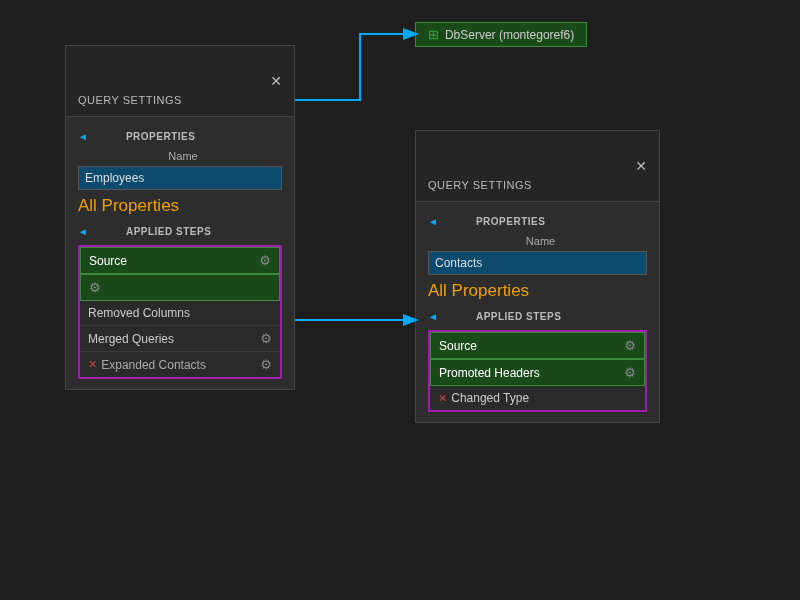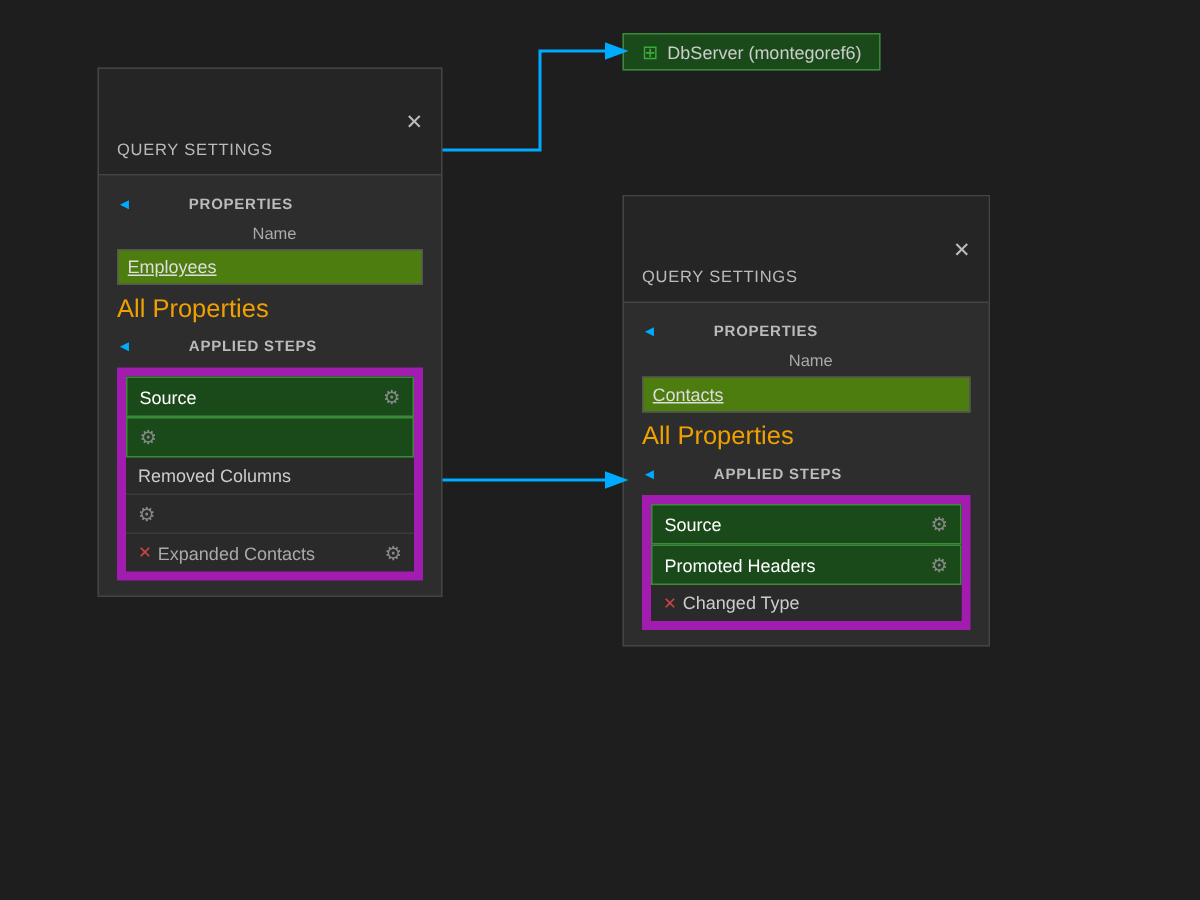--- a/index.html
+++ b/index.html
@@ -85,43 +85,42 @@
     .field-label {
       font-size: 11px;
       color: #aaa;
       margin-bottom: 4px;
       margin-left: 6px;
       text-align: center;
     }
 
     .field-input {
       width: 100%;
-      background: #4d7c0f;
+      background: #0c4a6e;
       border: 1px solid #555;
       color: #ddd;
       padding: 4px 6px;
       font-size: 12px;
       margin-bottom: 6px;
-      text-decoration: underline;
     }
 
     .all-properties-link {
       color: #f0a000;
       font-size: 17px;
       cursor: pointer;
       margin-bottom: 10px;
       display: block;
     }
 
     .steps-section {
       margin-top: 4px;
     }
 
     .steps-list {
-      border: 6px solid #a21caf;
+      border: 2px solid #a21caf;
       background: #2a2a2a;
     }
 
     .step-item {
       display: flex;
       align-items: center;
       justify-content: space-between;
       padding: 5px 8px;
       border-bottom: 1px solid #3a3a3a;
       cursor: pointer;
@@ -251,20 +250,21 @@
 
       <div class="step-item active">
         <span class="step-gear">⚙</span>
       </div>
 
       <div class="step-item">
         <span class="step-left">Removed Columns</span>
       </div>
 
       <div class="step-item">
+        <span class="step-left">Merged Queries</span>
         <span class="step-gear">⚙</span>
       </div>
 
       <div class="step-item error">
         <span class="step-left">
           <span class="step-error-icon">✕</span>
           <span>Expanded Contacts</span>
         </span>
         <span class="step-gear">⚙</span>
       </div>

